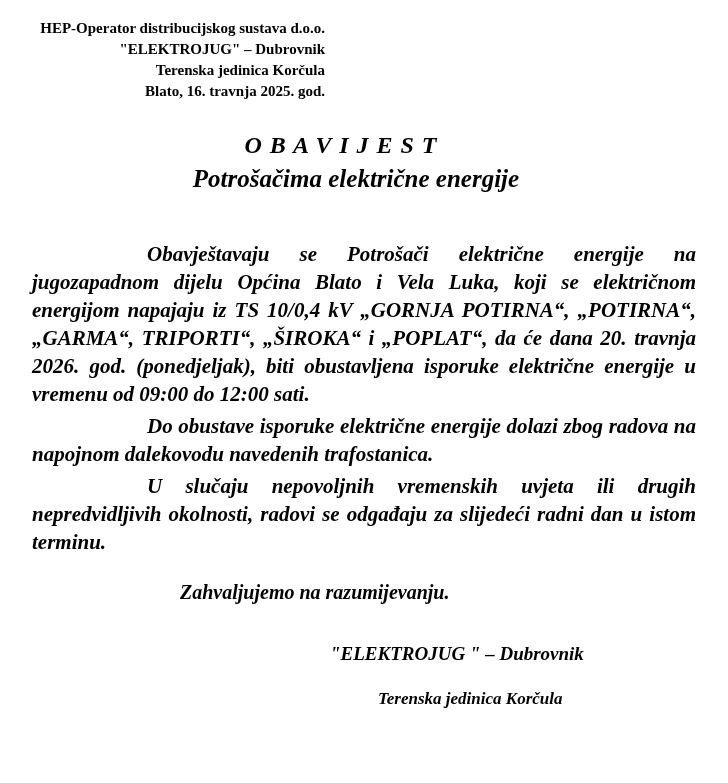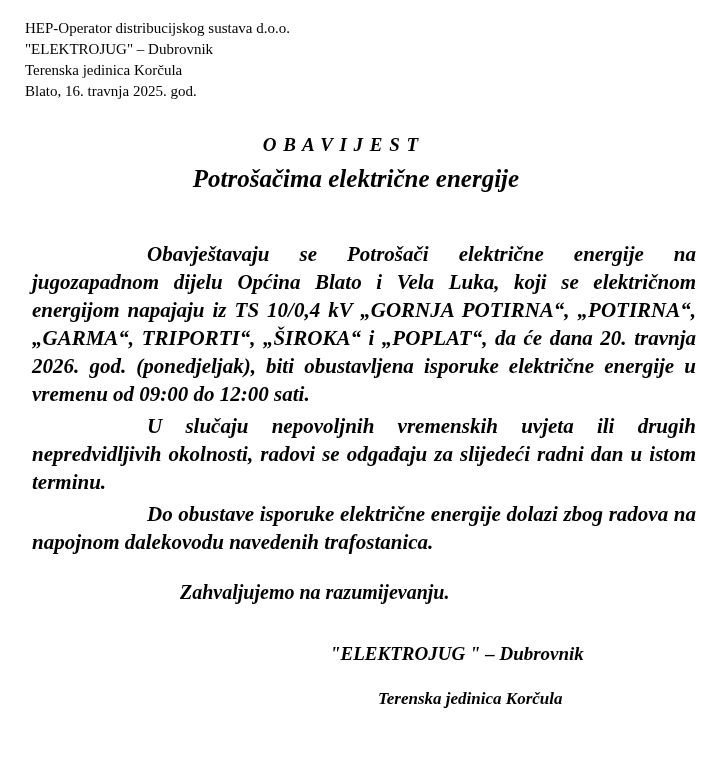--- a/index.html
+++ b/index.html
@@ -10,37 +10,37 @@
     width: 728px;
     height: 783px;
     background: #ffffff;
     color: #000000;
     font-family: "Liberation Serif", "DejaVu Serif", serif;
     overflow: hidden;
   }
   .letterhead {
     margin: 18px 0 0 25px;
     width: 300px;
-    text-align: left;
+    text-align: right;
     font-size: 15px;
     line-height: 21px;
-    font-weight: normal;
+    font-weight: bold;
   }
   .letterhead div {
     white-space: nowrap;
   }
   .title-block {
     width: 682px;
     margin-top: 26px;
     text-align: center;
     font-weight: bold;
     font-style: italic;
   }
   .title-main {
-    font-size: 19px;
+    font-size: 24px;
     line-height: 34px;
     letter-spacing: 1px;
   }
   .title-sub {
     font-size: 25px;
     line-height: 34px;
     margin-left: 30px;
   }
   .body-text {
     margin: 44px 28px 0 28px;
@@ -88,20 +88,20 @@
   <div>Blato, 16. travnja 2025. god.</div>
 </div>
 
 <div class="title-block">
   <div class="title-main">O B A V I J E S T</div>
   <div class="title-sub">Potrošačima električne energije</div>
 </div>
 
 <div class="body-text">
   <p>Obavještavaju se Potrošači električne energije na jugozapadnom dijelu Općina Blato i Vela Luka, koji se električnom energijom napajaju iz TS 10/0,4 kV „GORNJA POTIRNA“, „POTIRNA“, „GARMA“, TRIPORTI“, „ŠIROKA“ i „POPLAT“, da će dana 20. travnja 2026. god. (ponedjeljak), biti obustavljena isporuke električne energije u vremenu od 09:00 do 12:00 sati.</p>
+  <p>Do obustave isporuke električne energije dolazi zbog radova na napojnom dalekovodu navedenih trafostanica.</p>
   <p>U slučaju nepovoljnih vremenskih uvjeta ili drugih nepredvidljivih okolnosti, radovi se odgađaju za slijedeći radni dan u istom terminu.</p>
-  <p>Do obustave isporuke električne energije dolazi zbog radova na napojnom dalekovodu navedenih trafostanica.</p>
 </div>
 
 <div class="closing">Zahvaljujemo na razumijevanju.</div>
 
 <div class="sig-company">"ELEKTROJUG " – Dubrovnik</div>
 <div class="sig-unit">Terenska jedinica Korčula</div>
 
 </body></html>

